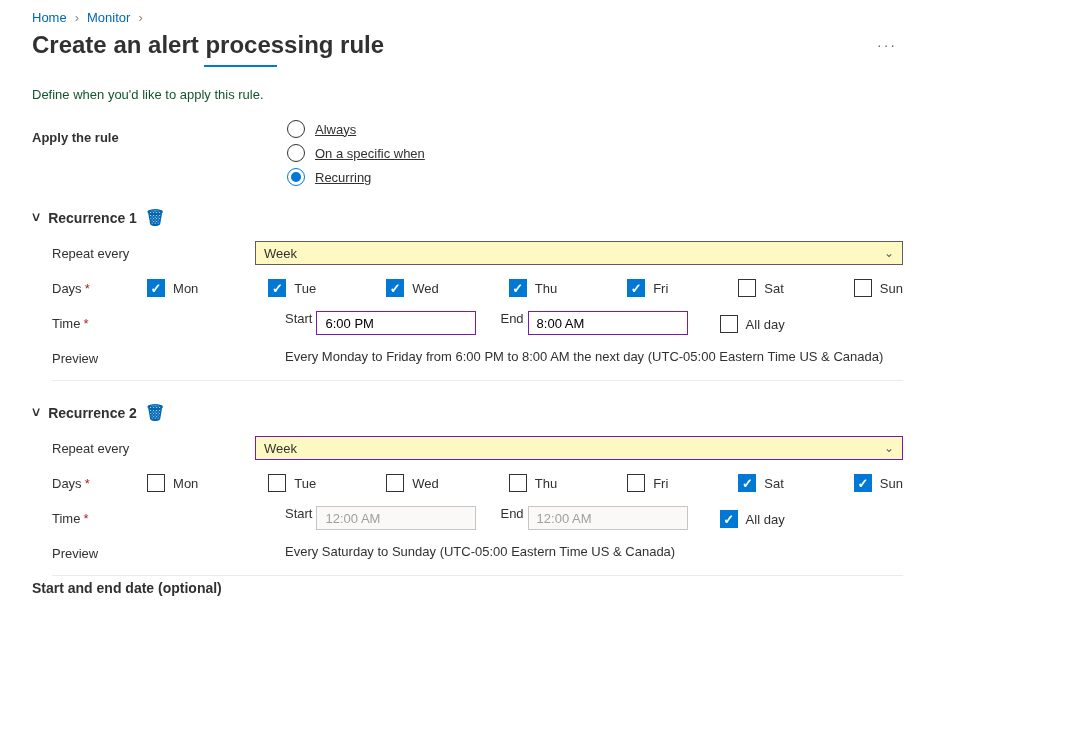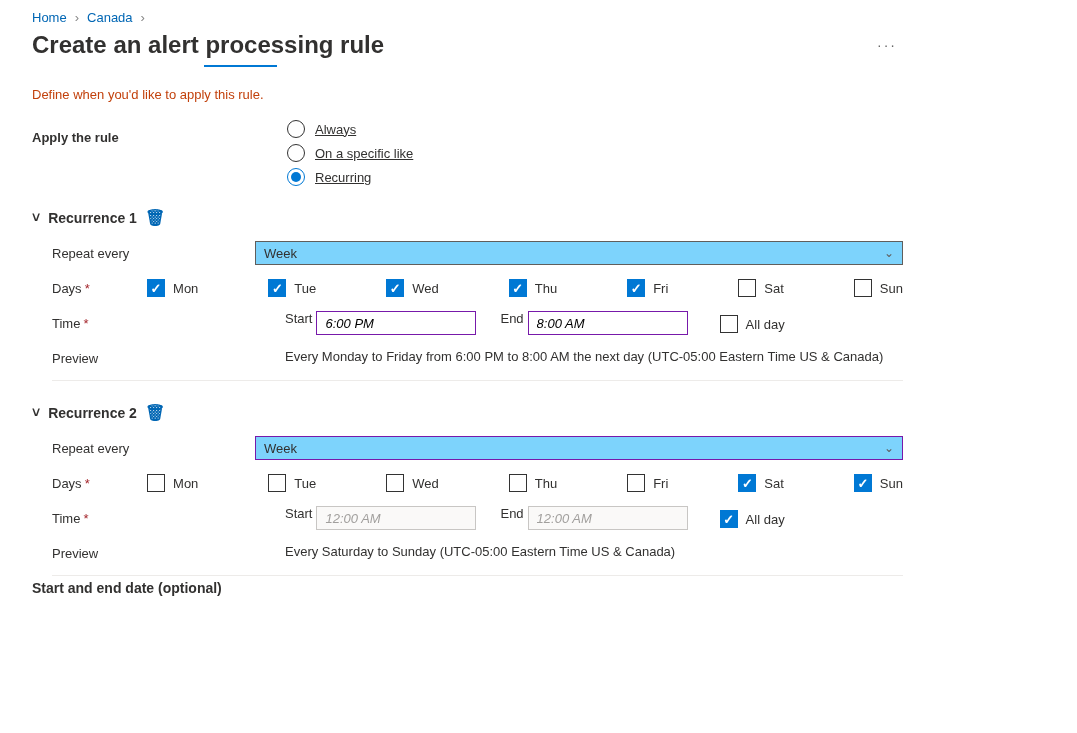--- a/index.html
+++ b/index.html
@@ -15,21 +15,21 @@
     .breadcrumb { display: flex; align-items: center; gap: 8px; margin-bottom: 6px; font-size: 13px; }
     .breadcrumb a { color: #0066b4; text-decoration: none; cursor: pointer; }
     .bc-sep { color: #888; }
     .title-row { display: flex; align-items: center; gap: 12px; margin-bottom: 4px; justify-content: space-between; }
     .title { font-size: 24px; font-weight: 600; color: #323130; }
     .ellipsis { color: #666; font-size: 14px; padding: 4px 6px; cursor: pointer; letter-spacing: 2px; }
 
     .tabbar { display: flex; margin: 6px 0 20px 0; }
     .tab-active { width: 73px; border-bottom: 2px solid #0078d4; margin-left: 172px; height: 1px; }
 
-    .instr { font-size: 13px; color: #c2410c; margin-bottom: 18px; }
+    .instr { font-size: 13px; color: #14532d; margin-bottom: 18px; }
 
     .row { display: flex; align-items: flex-start; }
     .label-col { width: 255px; padding-top: 2px; font-size: 13px; margin-top: 8px; }
     .label-bold { font-weight: 600; }
     .control-col { flex: 1; text-decoration: underline; }
 
     .radio-stack { display: flex; flex-direction: column; gap: 6px; }
     .radio-item { display: flex; align-items: center; gap: 10px; cursor: pointer; }
     .radio { width: 18px; height: 18px; border: 1px solid #333; border-radius: 50%; display: inline-flex; align-items: center; justify-content: center; }
     .radio.selected { border-color: #0078d4; }
@@ -39,55 +39,55 @@
     .section-header { display: flex; align-items: center; gap: 8px; font-weight: 600; font-size: 14px; margin: 22px 0 14px 0; }
     .chev { display: inline-block; }
     .section-title { font-weight: 600; }
     .trash { color: #0066b4; cursor: pointer; font-size: 16px; }
 
     .field-row { display: flex; align-items: center; margin-bottom: 14px; }
     .field-label { width: 253px; font-size: 13px; padding-left: 20px; }
     .field-control { flex: 1; }
     .req { color: #a4262c; margin-left: 3px; }
 
-    .dropdown { width: 648px; height: 24px; border: 1px solid #605e5c; display: flex; align-items: center; justify-content: space-between; padding: 0 8px; font-size: 13px; cursor: pointer; background: #7dd3fc; }
+    .dropdown { width: 648px; height: 24px; border: 1px solid #605e5c; display: flex; align-items: center; justify-content: space-between; padding: 0 8px; font-size: 13px; cursor: pointer; background: #fef9c3; }
     .dropdown.active { border-color: #7719aa; }
     .chev-down { font-size: 12px; color: #605e5c; }
 
     .days-row { display: flex; gap: 22px; align-items: center; }
     .day-item { display: flex; align-items: center; gap: 8px; cursor: pointer; margin-left: 48px; }
     .cb { width: 18px; height: 18px; border: 1px solid #333; display: inline-flex; align-items: center; justify-content: center; font-size: 13px; color: #fff; }
     .cb.checked { background: #0078d4; border-color: #0078d4; }
     .cb.checked::after { content: '✓'; font-weight: bold; line-height: 1; }
 
     .time-block { display: flex; gap: 24px; align-items: flex-end; }
     .time-col { display: flex; gap: 4px; }
     .time-lbl { font-size: 13px; }
-    .time-input { width: 160px; height: 24px; border: 1px solid #605e5c; padding: 0 8px; font-size: 13px; background: #fff; font-style: italic; }
+    .time-input { width: 160px; height: 24px; border: 1px solid #605e5c; padding: 0 8px; font-size: 13px; background: #fff; }
     .time-input.purple { border-color: #7719aa; }
     .time-input.disabled { background: #faf9f8; color: #a19f9d; border-color: #c8c6c4; }
     .allday { display: flex; align-items: center; gap: 8px; margin-left: 8px; padding-bottom: 2px; cursor: pointer; }
 
     .preview-row { display: flex; margin: 10px 0 14px 0; }
     .preview-label { width: 253px; font-size: 13px; padding-left: 20px; padding-top: 2px; }
     .preview-text { flex: 1; font-size: 13px; color: #323130; }
 
     .divider { height: 1px; background: #edebe9; margin: 4px 0 4px 20px; width: calc(100% - 20px); }
 
     .footer-heading { font-weight: 600; font-size: 14px; }
   </style>
 </head>
 <body>
 
 <div class="page">
 
   <div class="breadcrumb">
     <a>Home</a>
     <span class="bc-sep">›</span>
-    <a>Canada</a>
+    <a>Monitor</a>
     <span class="bc-sep">›</span>
   </div>
 
   <div class="title-row">
     <div class="title">Create an alert processing rule</div>
     <div class="ellipsis">···</div>
   </div>
 
   <div class="tabbar">
       <div class="tab-active"></div>
@@ -98,21 +98,21 @@
   <div class="row">
     <div class="label-col label-bold">Apply the rule</div>
     <div class="control-col">
       <div class="radio-stack">
         <div class="radio-item">
           <span class="radio"></span>
           <span>Always</span>
         </div>
         <div class="radio-item">
           <span class="radio"></span>
-          <span>On a specific like</span>
+          <span>On a specific when</span>
         </div>
         <div class="radio-item">
           <span class="radio selected"></span>
           <span>Recurring</span>
         </div>
       </div>
     </div>
   </div>
 
   <div class="section">

